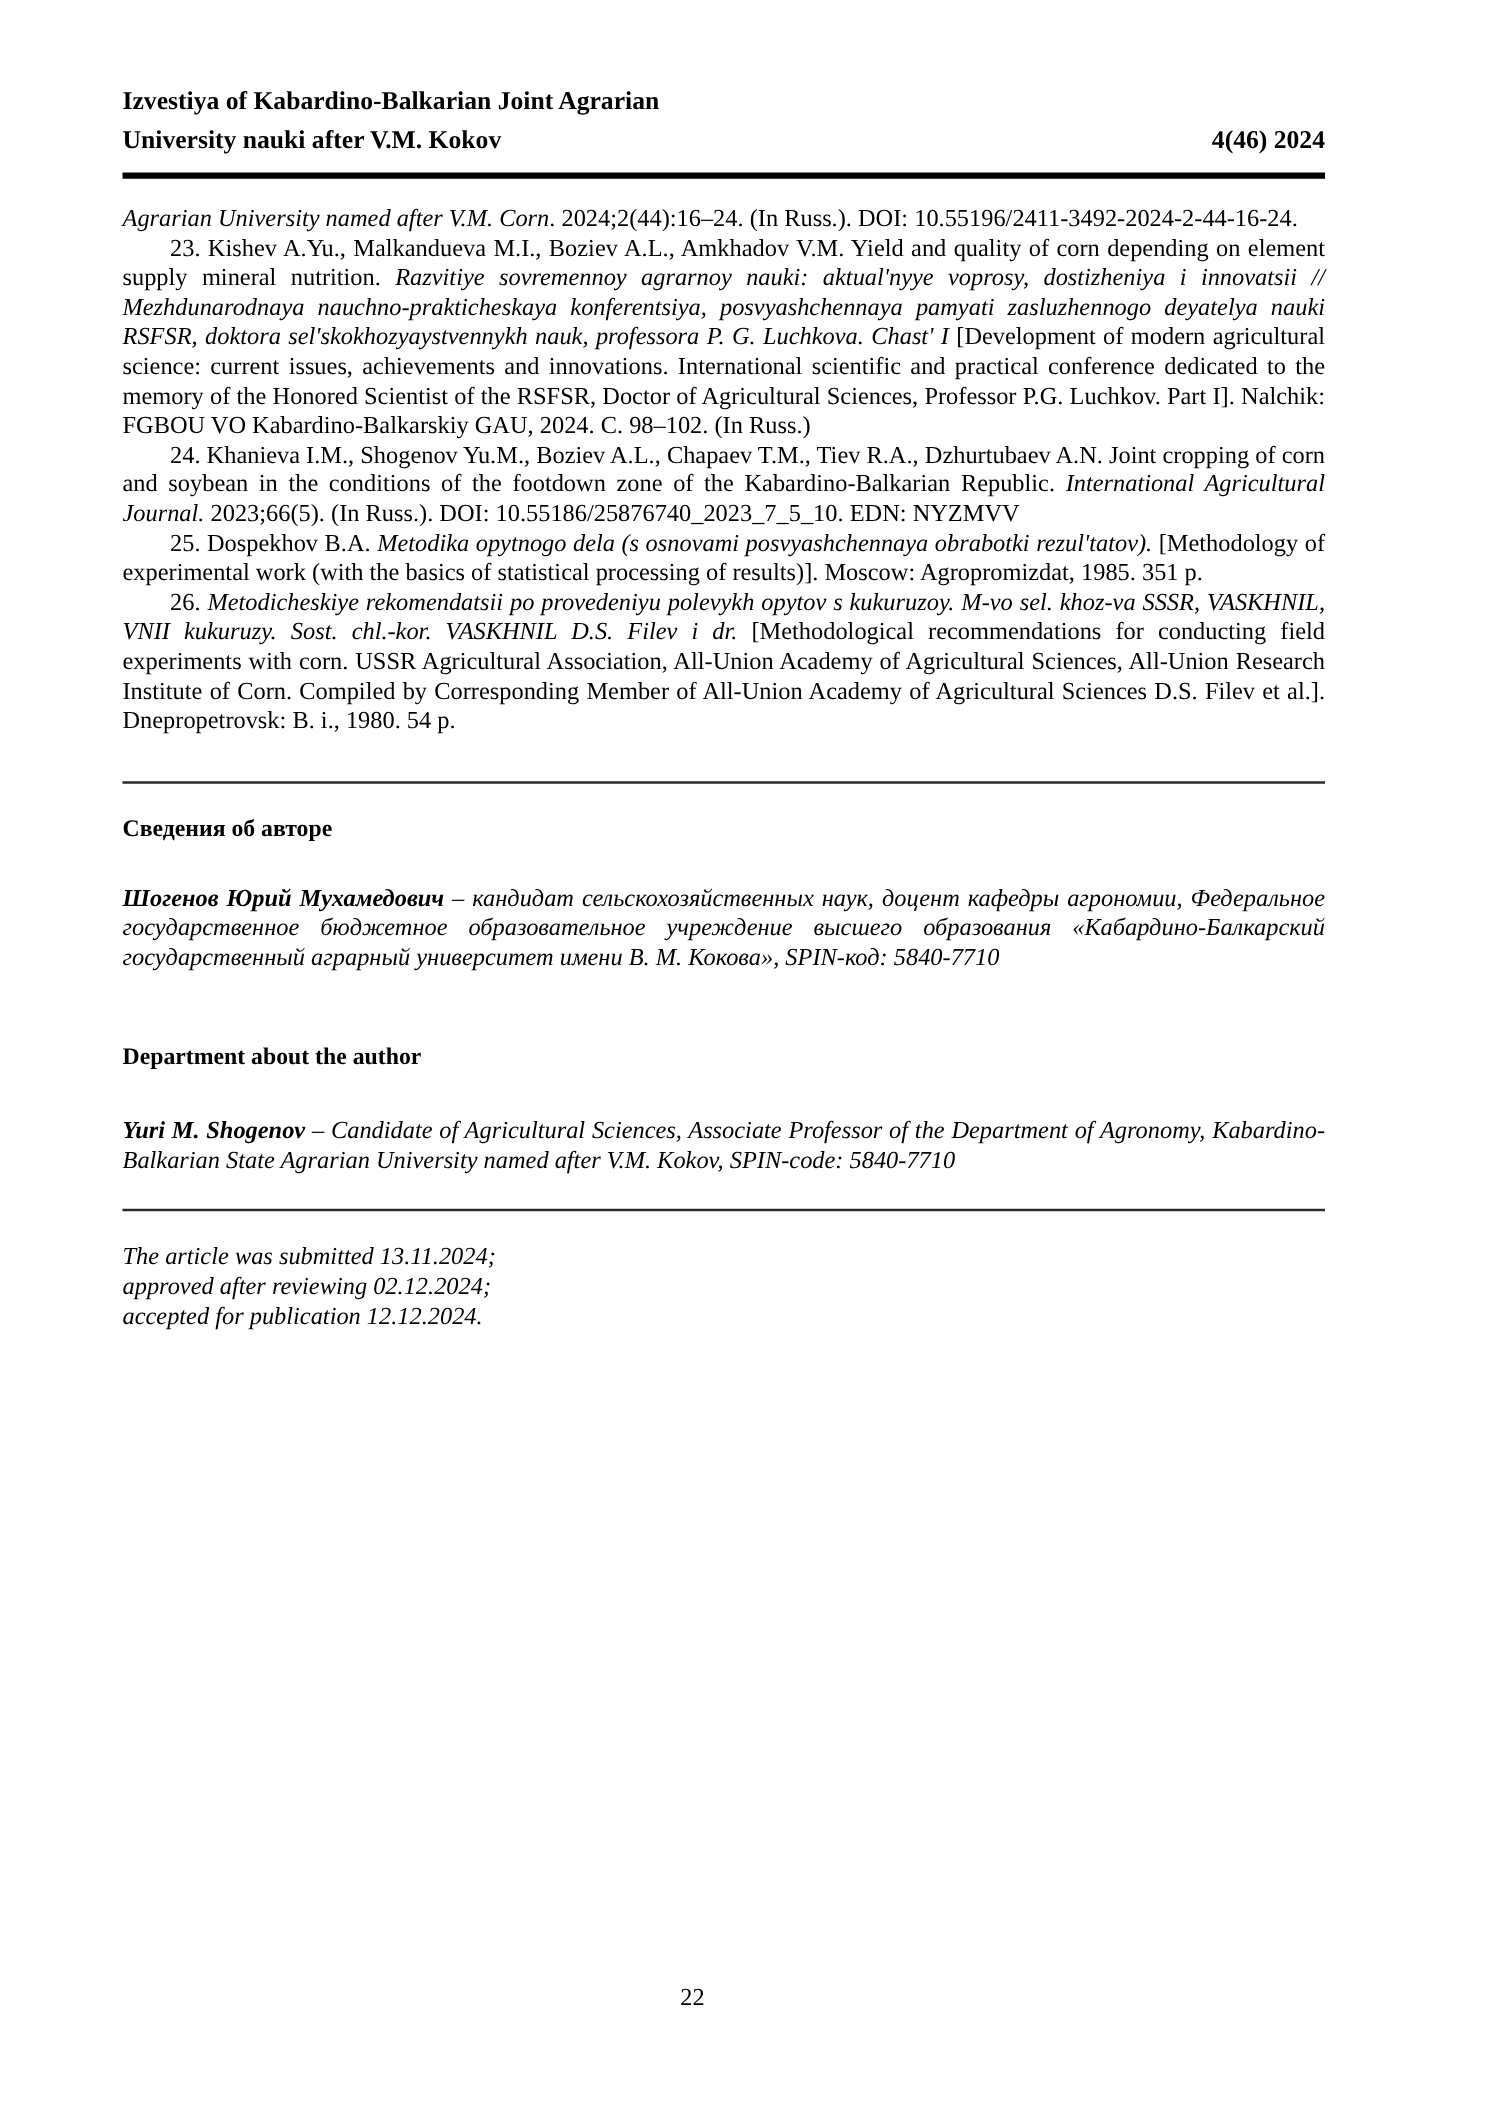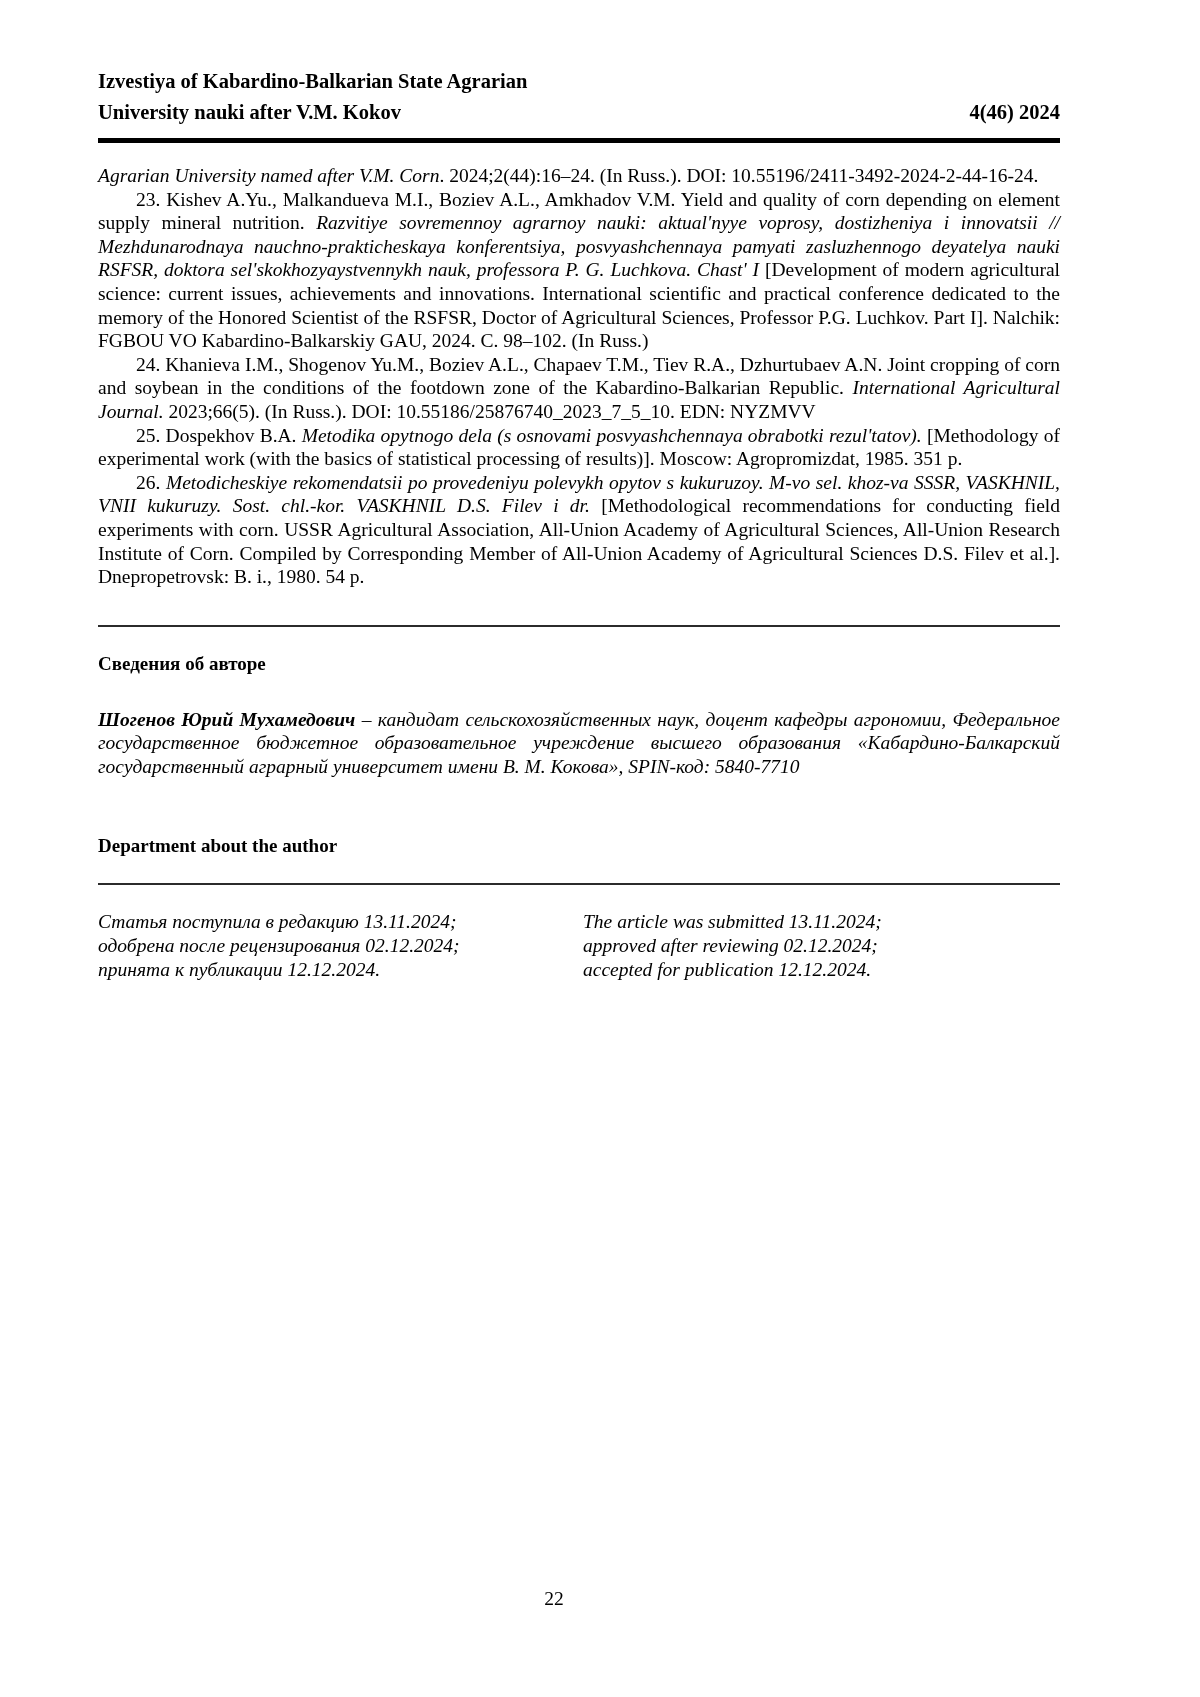--- a/index.html
+++ b/index.html
@@ -96,21 +96,21 @@
     text-align: center;
     font-size: 19.5px;
   }
 </style>
 </head>
 <body>
 
 <div class="page-inner">
 
   <div class="journal-header">
-    <div class="line1">Izvestiya of Kabardino-Balkarian State Agrarian</div>
+    <div class="line1">Izvestiya of Kabardino-Balkarian Joint Agrarian</div>
     <div class="line2">
       <span>University nauki after V.M. Kokov</span>
       <span>4(46) 2024</span>
     </div>
   </div>
 
   <div class="header-rule"></div>
 
   <div class="refs">
     <p class="para cont"><span class="it">Agrarian University named after V.M. Corn</span><span>. 2024;2(44):16–24. (In Russ.). DOI: 10.55196/2411-3492-2024-2-44-16-24.</span></p>
@@ -121,29 +121,25 @@
   </div>
 
   <hr class="thin-rule rule-after-refs">
 
   <h3 class="section-heading heading-ru">Сведения об авторе</h3>
 
   <p class="author-para author-ru"><span class="bd">Шогенов Юрий Мухамедович</span><span> – кандидат сельскохозяйственных наук, доцент кафедры агрономии, Федеральное государственное бюджетное образовательное учреждение высшего образования «Кабардино-Балкарский государственный аграрный университет имени В. М. Кокова», SPIN-код: 5840-7710</span></p>
 
   <h3 class="section-heading heading-en">Department about the author</h3>
 
+  <p class="author-para author-en"><span class="bd">Yuri M. Shogenov</span><span> – Candidate of Agricultural Sciences, Associate Professor of the Department of Agronomy, Kabardino-Balkarian State Agrarian University named after V.M. Kokov, SPIN-code: 5840-7710</span></p>
 
   <hr class="thin-rule rule-before-dates">
 
   <div class="dates">
-    <div class="col-ru">
-      <div>Статья поступила в редакцию 13.11.2024;</div>
-      <div>одобрена после рецензирования 02.12.2024;</div>
-      <div>принята к публикации 12.12.2024.</div>
-    </div>
     <div class="col-en">
       <div>The article was submitted 13.11.2024;</div>
       <div>approved after reviewing 02.12.2024;</div>
       <div>accepted for publication 12.12.2024.</div>
     </div>
   </div>
 
 </div>
 
 <div class="page-number">22</div>

